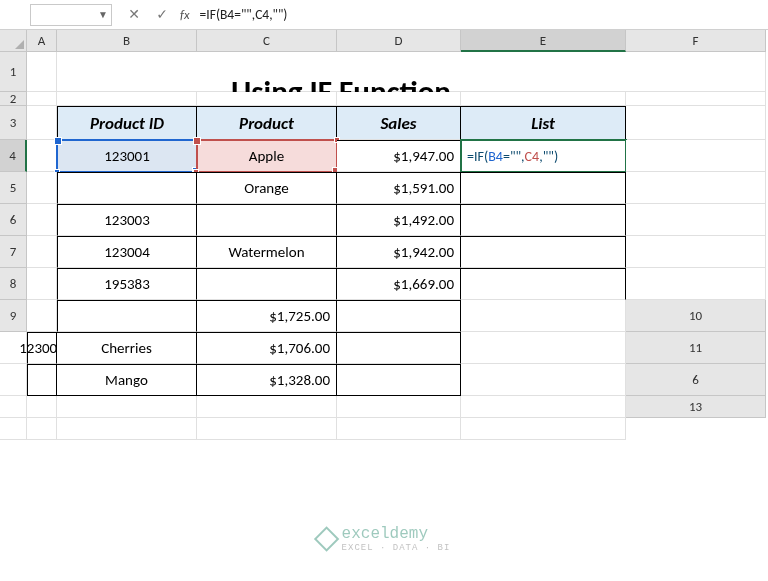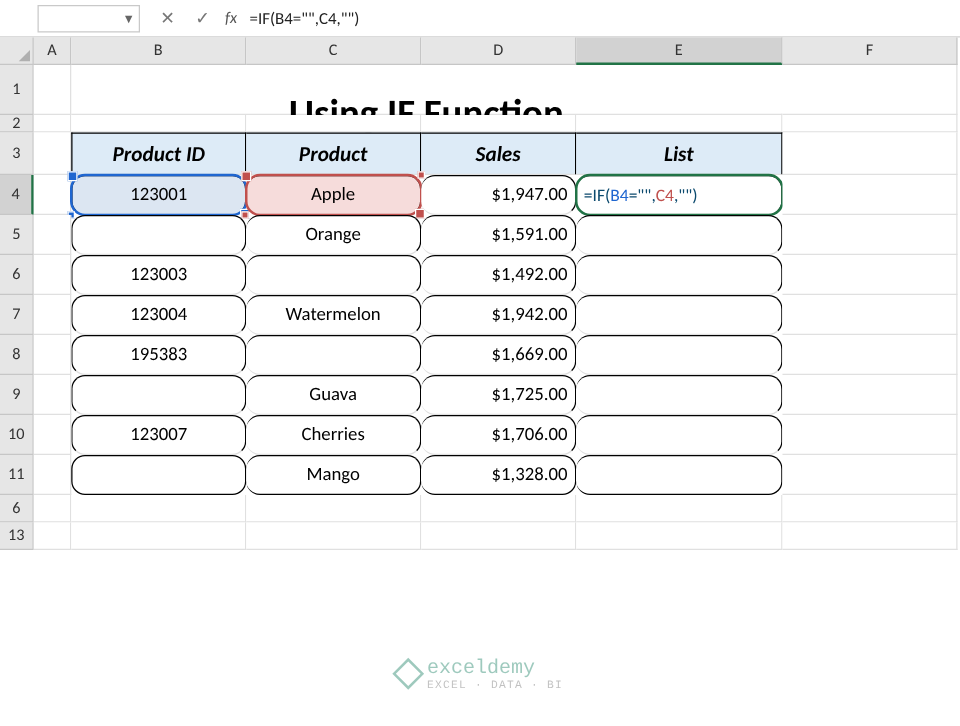--- a/index.html
+++ b/index.html
@@ -122,21 +122,21 @@
     font-weight: bold;
     font-size: 17px;
     justify-content: center;
     font-style: italic;
     border-top: 1px solid #000;
     text-align: right;
   }
   .tborder-l { border-left: 1px solid #000; }
   .tborder-r { border-right: 1px solid #000; }
   .tborder-b { border-bottom: 1px solid #000; }
-  .tborder-t { border-top: 1px solid #000; border-radius: 11px; }
+  .tborder-t { border-top: 1px solid #000; }
   .tcell { font-size: 15px; }
   .tcenter { justify-content: center; }
   .tright { justify-content: flex-end; }
 
   .sel-b4 {
     outline: 2px solid #1f66d0;
     outline-offset: -1px;
     background: #dce6f2;
   }
   .sel-b4::before, .sel-b4::after,
@@ -280,21 +280,20 @@
   <div class="cell"></div>
   <div class="cell tcell tcenter tborder-l tborder-r tborder-t">195383</div>
   <div class="cell tcell tcenter tborder-r tborder-t"></div>
   <div class="cell tcell tright tborder-r tborder-t">$1,669.00</div>
   <div class="cell tcell tborder-r tborder-t"></div>
   <div class="cell"></div>
 
   <div class="rowhdr">9</div>
   <div class="cell"></div>
   <div class="cell tcell tcenter tborder-l tborder-r tborder-t"></div>
-  <div class="cell tcell tcenter tborder-r tborder-t">Guava</div>
   <div class="cell tcell tright tborder-r tborder-t">$1,725.00</div>
   <div class="cell tcell tborder-r tborder-t"></div>
   <div class="cell"></div>
 
   <div class="rowhdr">10</div>
   <div class="cell"></div>
   <div class="cell tcell tcenter tborder-l tborder-r tborder-t">123007</div>
   <div class="cell tcell tcenter tborder-r tborder-t">Cherries</div>
   <div class="cell tcell tright tborder-r tborder-t">$1,706.00</div>
   <div class="cell tcell tborder-r tborder-t"></div>

